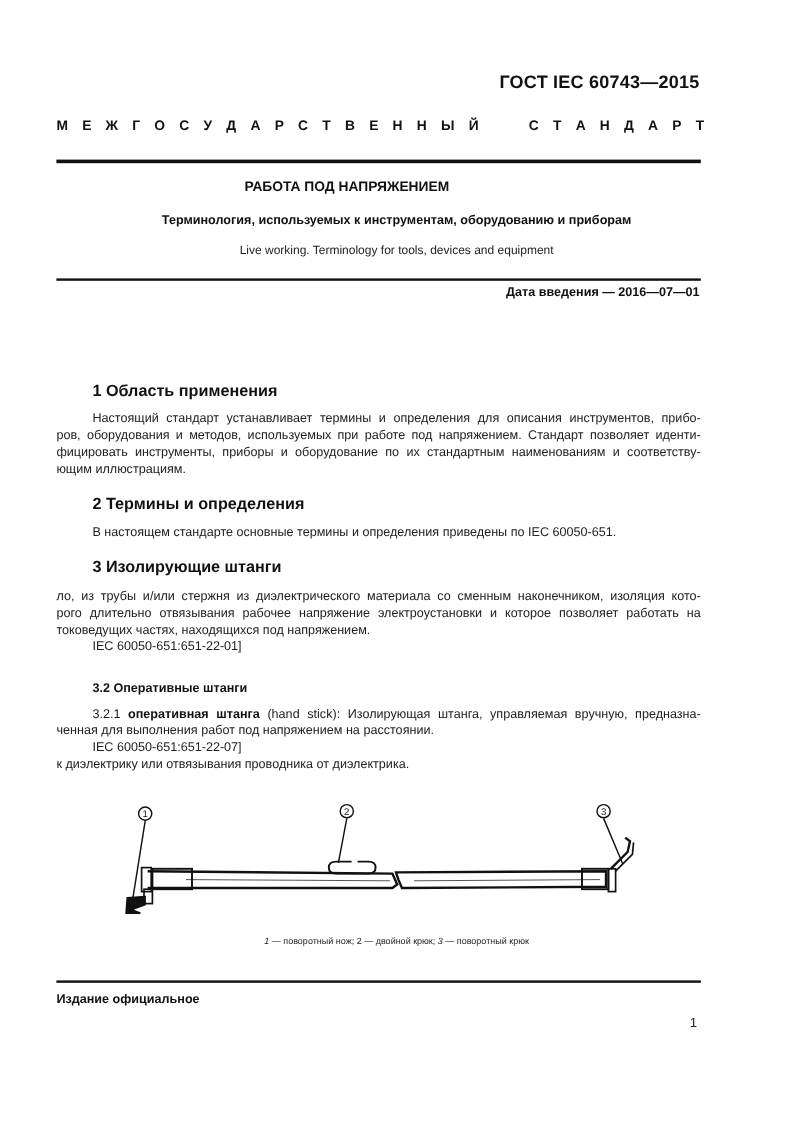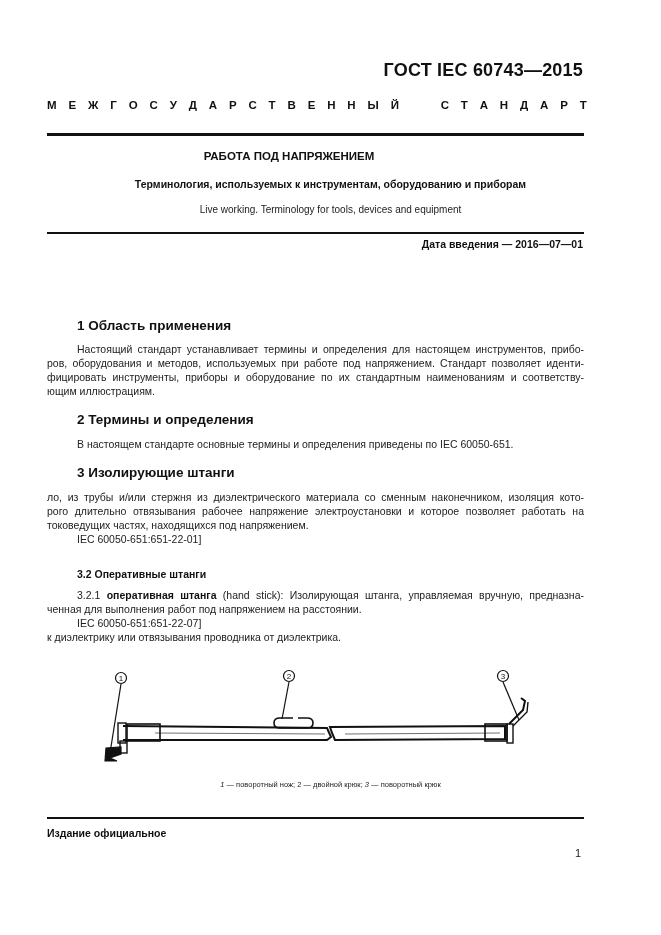--- a/index.html
+++ b/index.html
@@ -1,19 +1,19 @@
 <!DOCTYPE html>
 <html><head>
   <meta charset="utf-8">
   <style>
     html, body { margin: 0; padding: 0; background: #ffffff; }
     body { width: 661px; height: 935px; position: relative; overflow: hidden;
            font-family: "Liberation Sans", sans-serif; color: #1a1a1a; }
     .abs { position: absolute; }
-    .gost-code { right: 78px; top: 60px; font-size: 18px; font-weight: bold; color: #111; letter-spacing: 0.2px; }
+    .gost-code { right: 78px; top: 60px; font-size: 15px; font-weight: bold; color: #111; letter-spacing: 0.2px; }
     .banner { left: 47px; width: 540px; top: 99px; font-size: 11.5px; font-weight: bold; color: #111;
               display: flex; justify-content: space-between; }
     .banner span { display: inline-block; }
     .rule-top { left: 47px; width: 537px; top: 133px; height: 3px; background: #111; }
     .title { left: 0; width: 578px; top: 150px; text-align: center; font-size: 11.5px; font-weight: bold; color: #111; }
     .subtitle { left: 0; width: 661px; top: 178px; text-align: center; font-size: 10.5px; font-weight: bold; color: #111; }
     .eng { left: 0; width: 661px; top: 204px; text-align: center; font-size: 10px; color: #222; }
     .rule-mid { left: 47px; width: 537px; top: 232px; height: 2px; background: #111; }
     .date { right: 78px; top: 238px; font-size: 10.5px; font-weight: bold; color: #111; }
     .h1 { left: 77px; font-size: 13.5px; font-weight: bold; color: #111; }
@@ -68,21 +68,21 @@
 <div class="abs rule-top"></div>
 
 <div class="abs title">РАБОТА ПОД НАПРЯЖЕНИЕМ</div>
 <div class="abs subtitle">Терминология, используемых к инструментам, оборудованию и приборам</div>
 <div class="abs eng">Live working. Terminology for tools, devices and equipment</div>
 <div class="abs rule-mid"></div>
 <div class="abs date">Дата введения — 2016—07—01</div>
 
 <div class="abs h1" style="top:318px">1 Область применения</div>
 <div class="abs para" style="top:342px">
-  <span class="line"><span class="ind"></span><span>Настоящий стандарт устанавливает термины и определения для настоящем инструментов, прибо-</span></span>
+  <span class="line"><span class="ind"></span><span>Настоящий стандарт устанавливает термины и определения для описания инструментов, прибо-</span></span>
   <span class="line">ров, оборудования и методов, используемых при работе под напряжением. Стандарт позволяет иденти-</span>
   <span class="line">фицировать инструменты, приборы и оборудование по их стандартным наименованиям и соответству-</span>
   <span class="line last">ющим иллюстрациям.</span>
 </div>
 
 <div class="abs h1" style="top:412px">2 Термины и определения</div>
 <div class="abs para" style="top:437px; left:77px; width:507px">В настоящем стандарте основные термины и определения приведены по IEC 60050-651.</div>
 
 <div class="abs h1" style="top:465px">3 Изолирующие штанги</div>
 <div class="abs para" style="top:490px">

